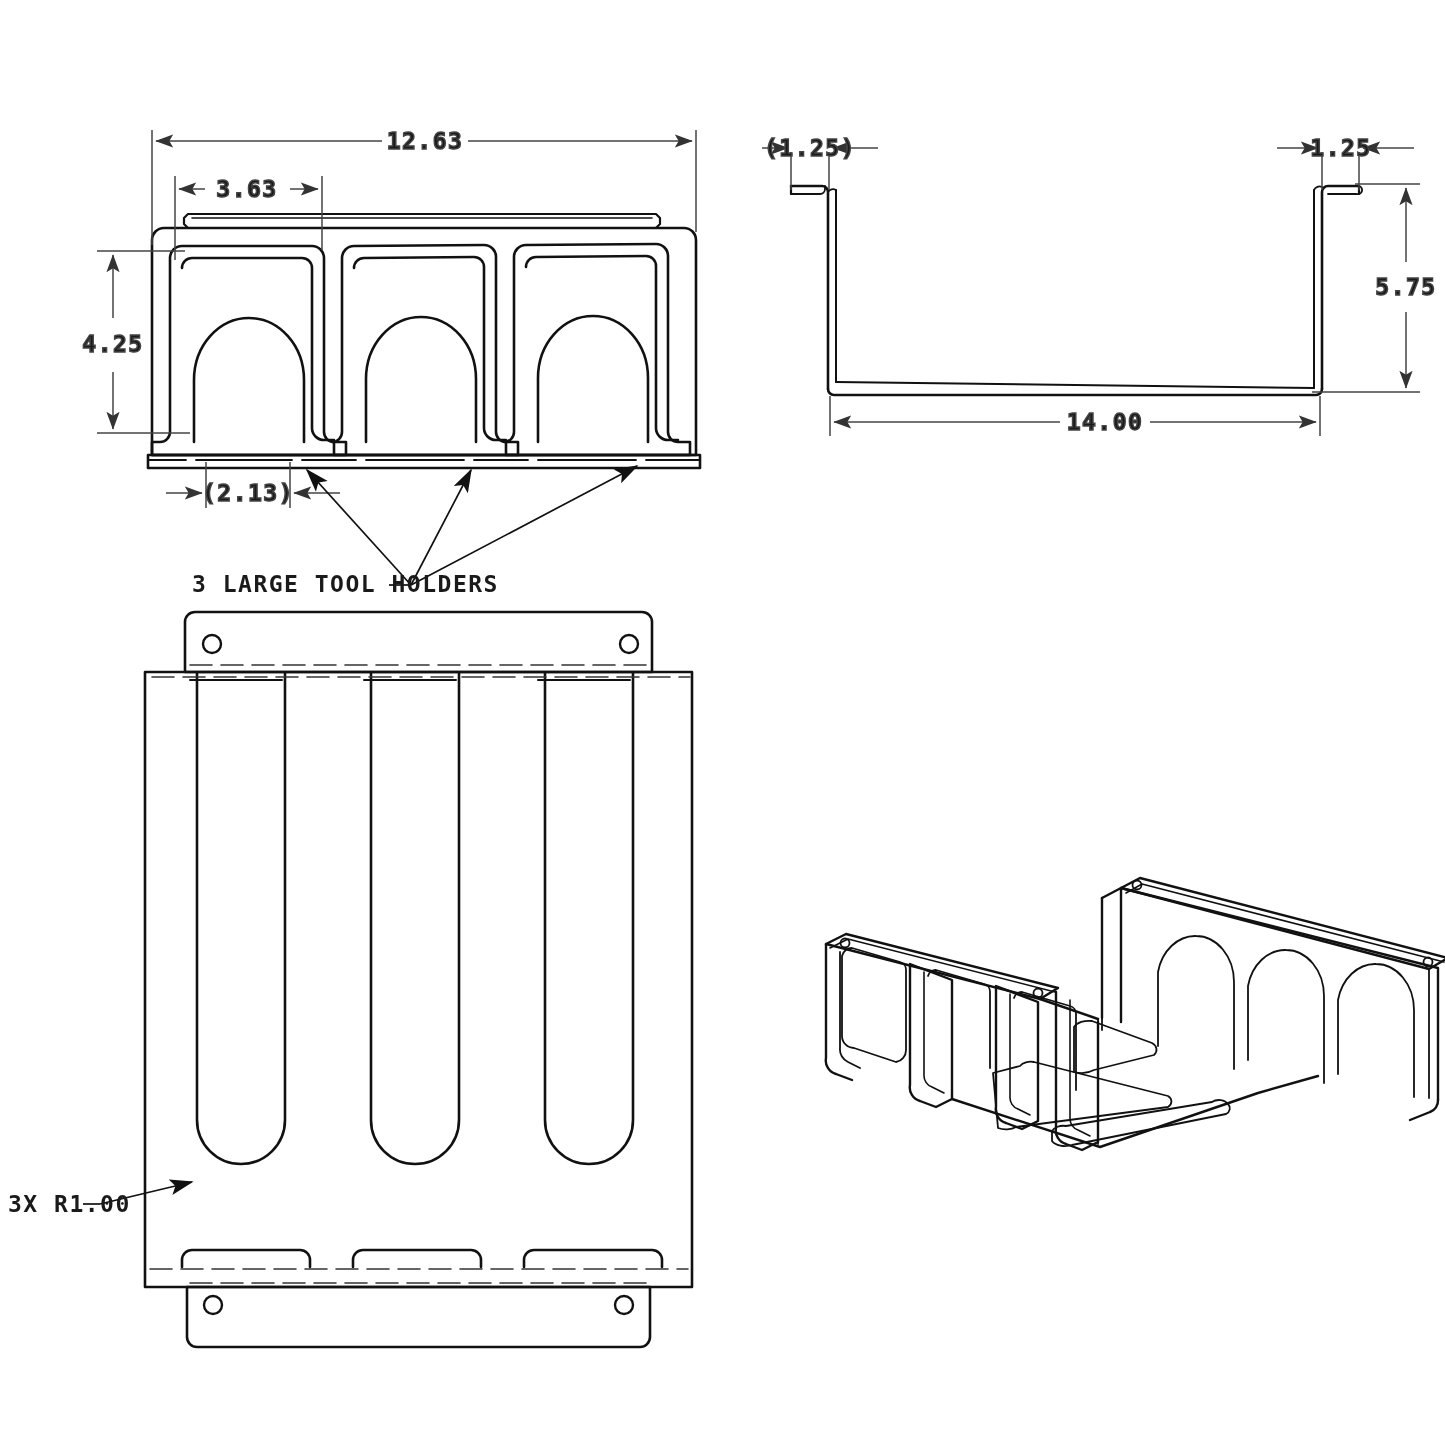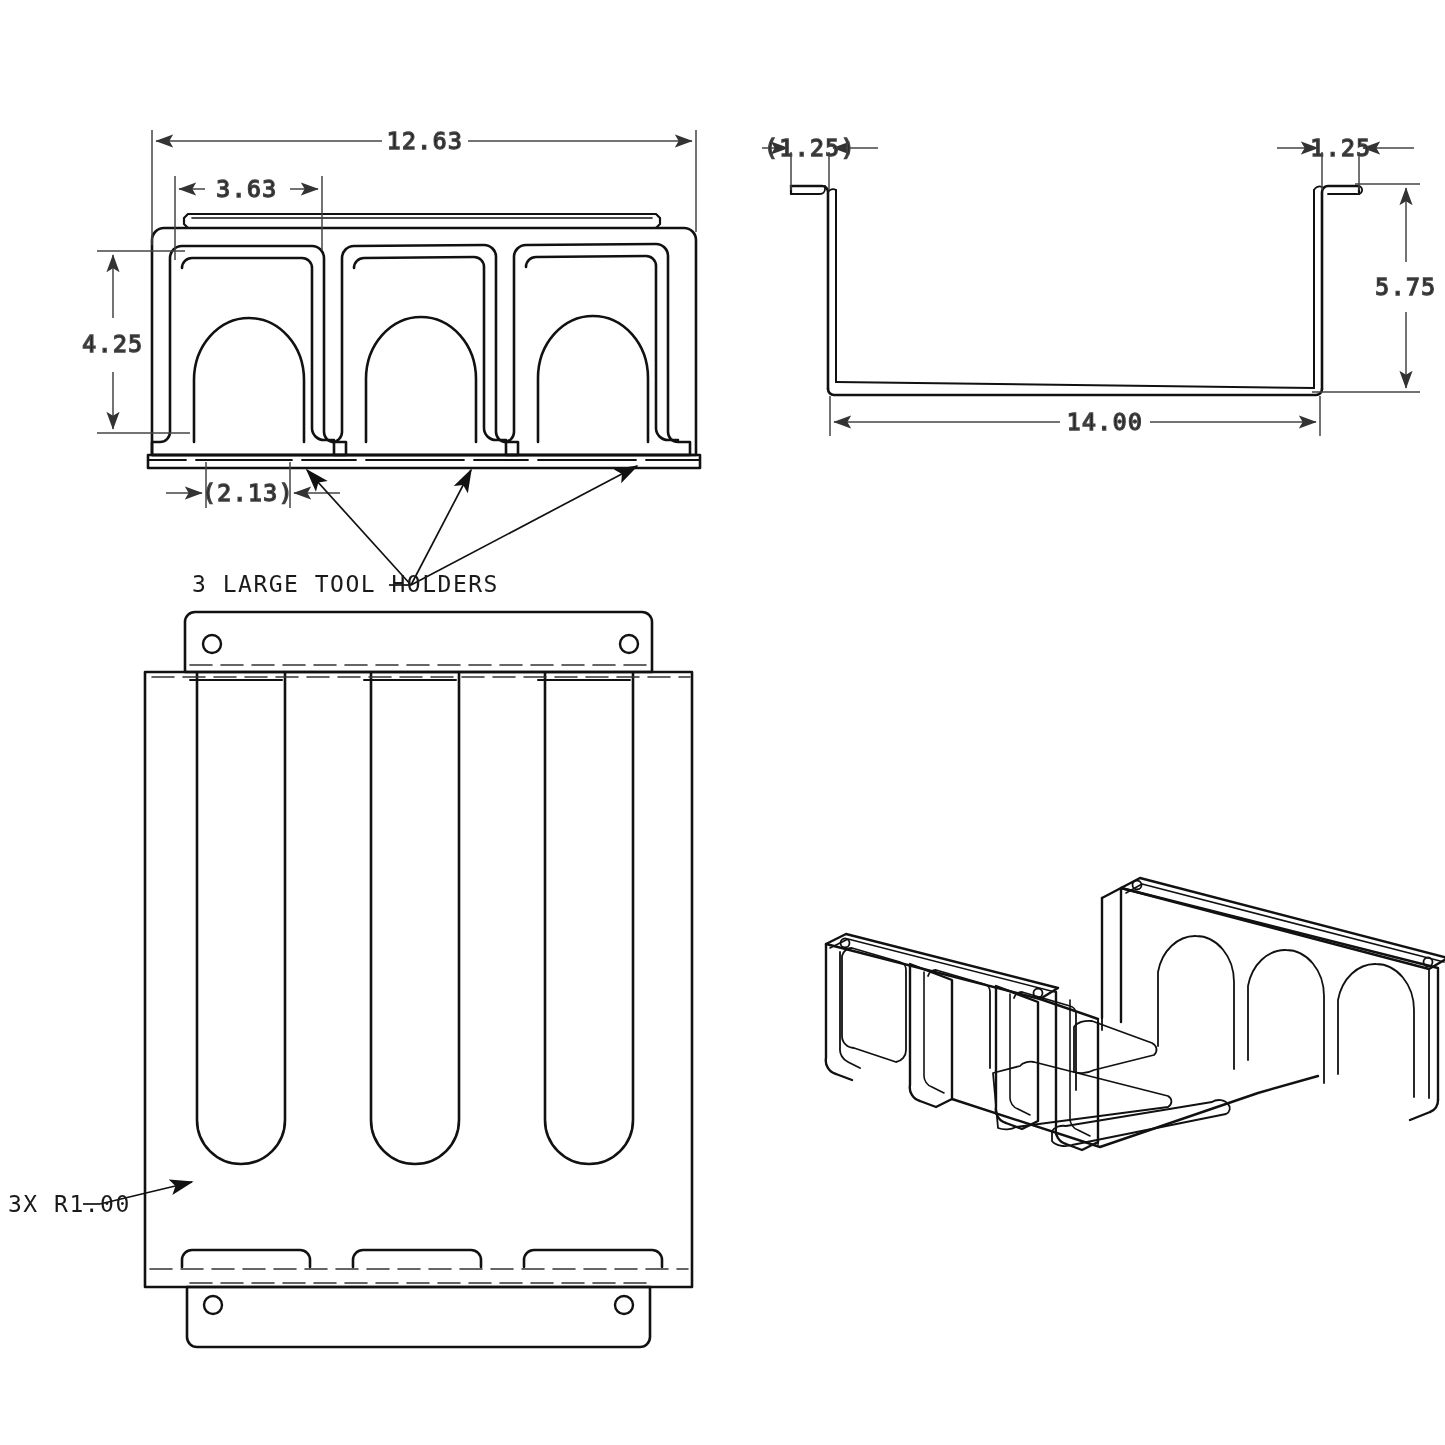--- a/index.html
+++ b/index.html
@@ -11,20 +11,21 @@
     width: 1445px;
     height: 1445px;
     font-family: "DejaVu Sans Mono", monospace;
     overflow: hidden;
   }
   #sheet {
     position: relative;
     width: 1179px;
     height: 1445px;
     background: #ffffff;
+    font-weight: bold;
   }
   #drawing {
     position: absolute;
     top: 0; left: 0;
     width: 1445px;
     height: 1445px;
     display: block;
   }
   .dim-text {
     font-family: "DejaVu Sans Mono", monospace;

